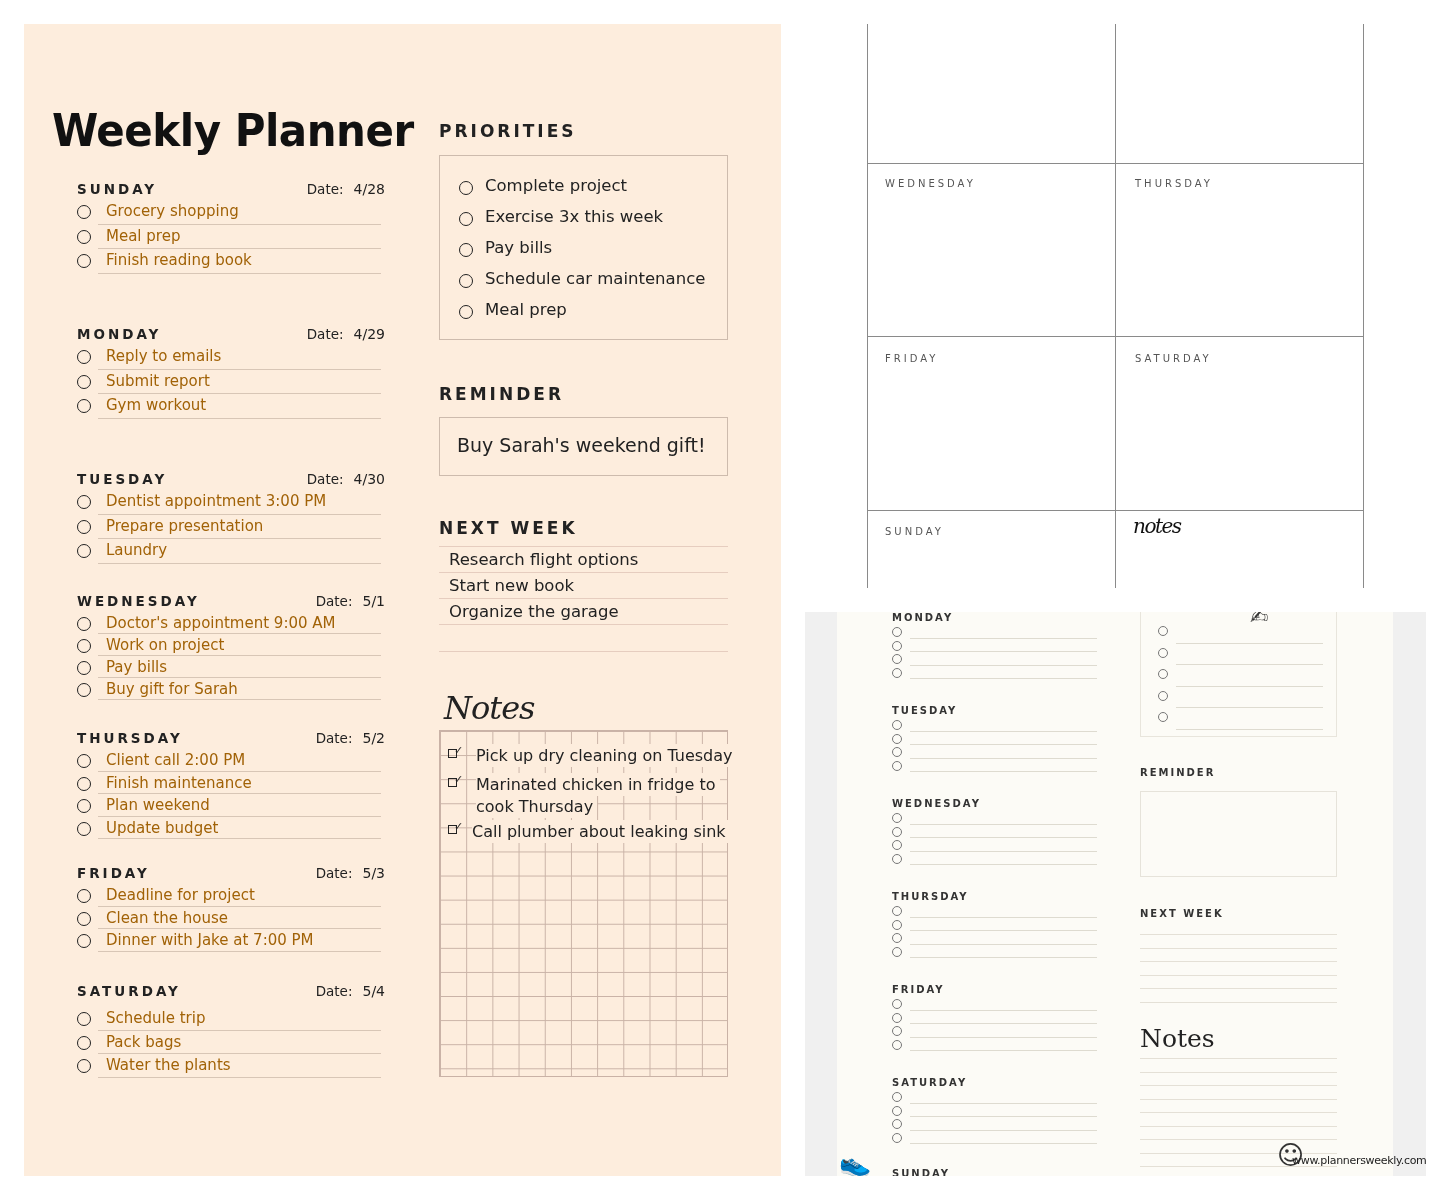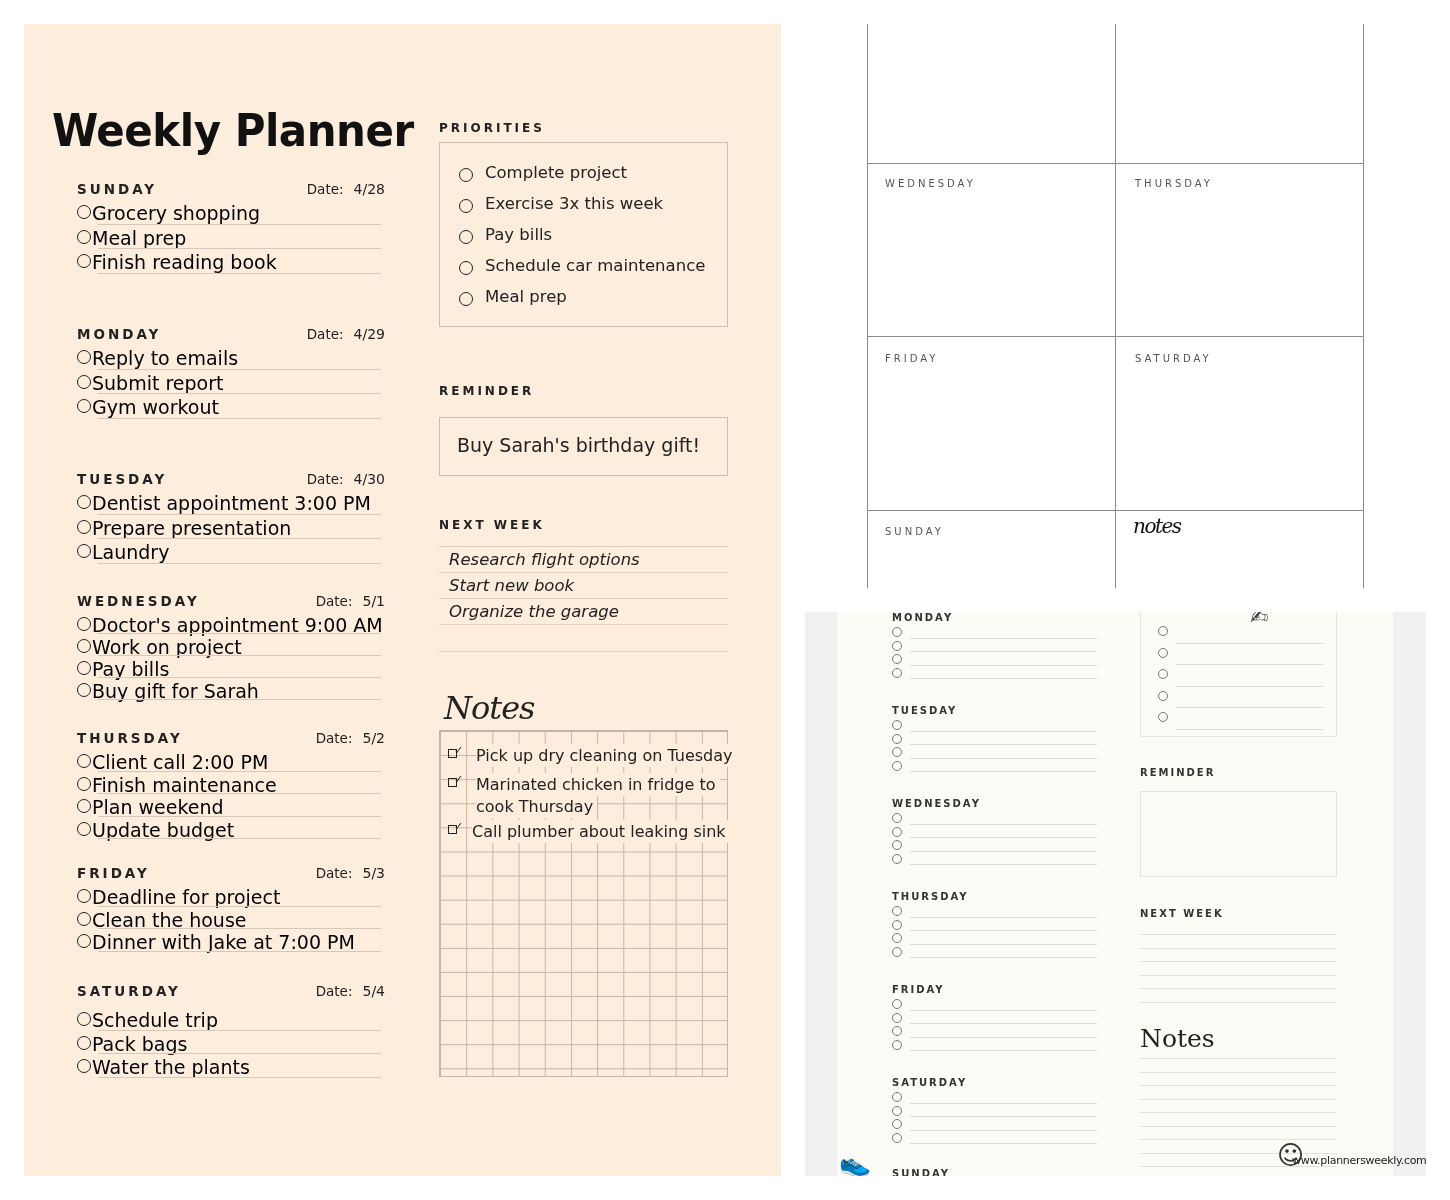--- a/index.html
+++ b/index.html
@@ -9,33 +9,33 @@
     
     .p1 { position: absolute; left: 24px; top: 24px; width: 757px; height: 1152px; background: #fdeddd; }
     .p1 .title { position: absolute; left: 28px; top: 82px; font-family: "DejaVu Sans", sans-serif; font-weight: bold; font-size: 42px; letter-spacing: -0.5px; color: #111; transform: scaleY(1.05); }
     .day { position: absolute; left: 52px; width: 305px; }
     .day-head { position: relative; height: 20px; }
     .day-name { position: absolute; left: 1px; top: 0; font-size: 13.5px; font-weight: bold; letter-spacing: 3px; color: #222; }
     .day-date { position: absolute; right: -4px; top: 0; font-size: 14px; color: #222; }
     .day-date .lbl { font-size: 13.5px; margin-right: 10px; }
     .task { position: relative; height: 24.5px; }
     .task .circ { position: absolute; left: 1px; top: 4px; width: 14px; height: 14px; border: 1.6px solid #222; border-radius: 50%; }
-    .task .txt { position: absolute; left: 16px; top: 1px; font-size: 19px; color: #000000; white-space: nowrap; }
+    .task .txt { position: absolute; left: 30px; top: 1px; font-size: 15px; color: #a16207; white-space: nowrap; }
     .task .ln { position: absolute; left: 22px; right: 0; bottom: 1px; height: 1px; background: #d8c6b6; }
 
-    .sec-h { position: absolute; left: 415px; font-size: 12px; font-weight: bold; letter-spacing: 3px; color: #222; }
-    .prio-box { position: absolute; left: 415px; top: 118px; width: 289px; height: 185px; border: 1px solid #cdbbad; }
+    .sec-h { position: absolute; left: 415px; font-size: 17px; font-weight: bold; letter-spacing: 3px; color: #222; }
+    .prio-box { position: absolute; left: 415px; top: 131px; width: 289px; height: 185px; border: 1px solid #cdbbad; }
     .prio-item { position: relative; height: 31px; }
     .prio-item .circ { position: absolute; left: 19px; top: 9px; width: 14px; height: 14px; border: 1.6px solid #222; border-radius: 50%; }
     .prio-item .txt { position: absolute; left: 45px; top: 4px; font-size: 16.5px; white-space: nowrap; color: #222; }
     .rem-box { position: absolute; left: 415px; top: 393px; width: 289px; height: 59px; border: 1px solid #cdbbad; }
     .rem-box .txt { position: absolute; left: 17px; top: 16px; font-size: 19px; color: #222; white-space: nowrap; }
     .nw-list { position: absolute; left: 415px; top: 522px; width: 289px; }
     .nw-row { position: relative; height: 26px; border-top: 1px solid #e6cdbf; }
-    .nw-row .txt { position: absolute; left: 10px; top: 3px; font-size: 16.5px; color: #222; white-space: nowrap; font-style: italic; }
+    .nw-row .txt { position: absolute; left: 10px; top: 3px; font-size: 16.5px; color: #222; white-space: nowrap; }
     .nw-row.last { border-bottom: 1px solid #e6cdbf; height: 28px; }
     .notes-script { position: absolute; left: 420px; top: 665px; font-family: "DejaVu Serif", serif; font-style: italic; font-size: 32px; color: #222; letter-spacing: -1px; }
     .grid { position: absolute; left: 415px; top: 706px; width: 289px; height: 347px;
       border: 1px solid #c9b2a6;
       background-image:
         linear-gradient(to right, #c9b2a6 1px, transparent 1px),
         linear-gradient(to bottom, #c9b2a6 1px, transparent 1px);
       background-size: 26.2px 100%, 100% 24.1px; }
     .note-item { position: absolute; left: 8px; font-size: 16px; color: #222; white-space: nowrap; }
     .note-item .cb { position: absolute; left: 0; top: 5px; width: 9px; height: 9px; border: 1.3px solid #222; }
@@ -257,21 +257,21 @@
         <span class="txt">Schedule car maintenance</span>
       </div>
     <div class="prio-item">
         <span class="circ"></span>
         <span class="txt">Meal prep</span>
       </div>
   </div>
 
   <div class="sec-h" style="top:360px;">REMINDER</div>
   <div class="rem-box">
-    <span class="txt">Buy Sarah's birthday gift!</span>
+    <span class="txt">Buy Sarah's weekend gift!</span>
   </div>
 
   <div class="sec-h" style="top:494px;">NEXT WEEK</div>
   <div class="nw-list">
     <div class="nw-row">
         <span class="txt">Research flight options</span>
       </div>
     <div class="nw-row">
         <span class="txt">Start new book</span>
       </div>

